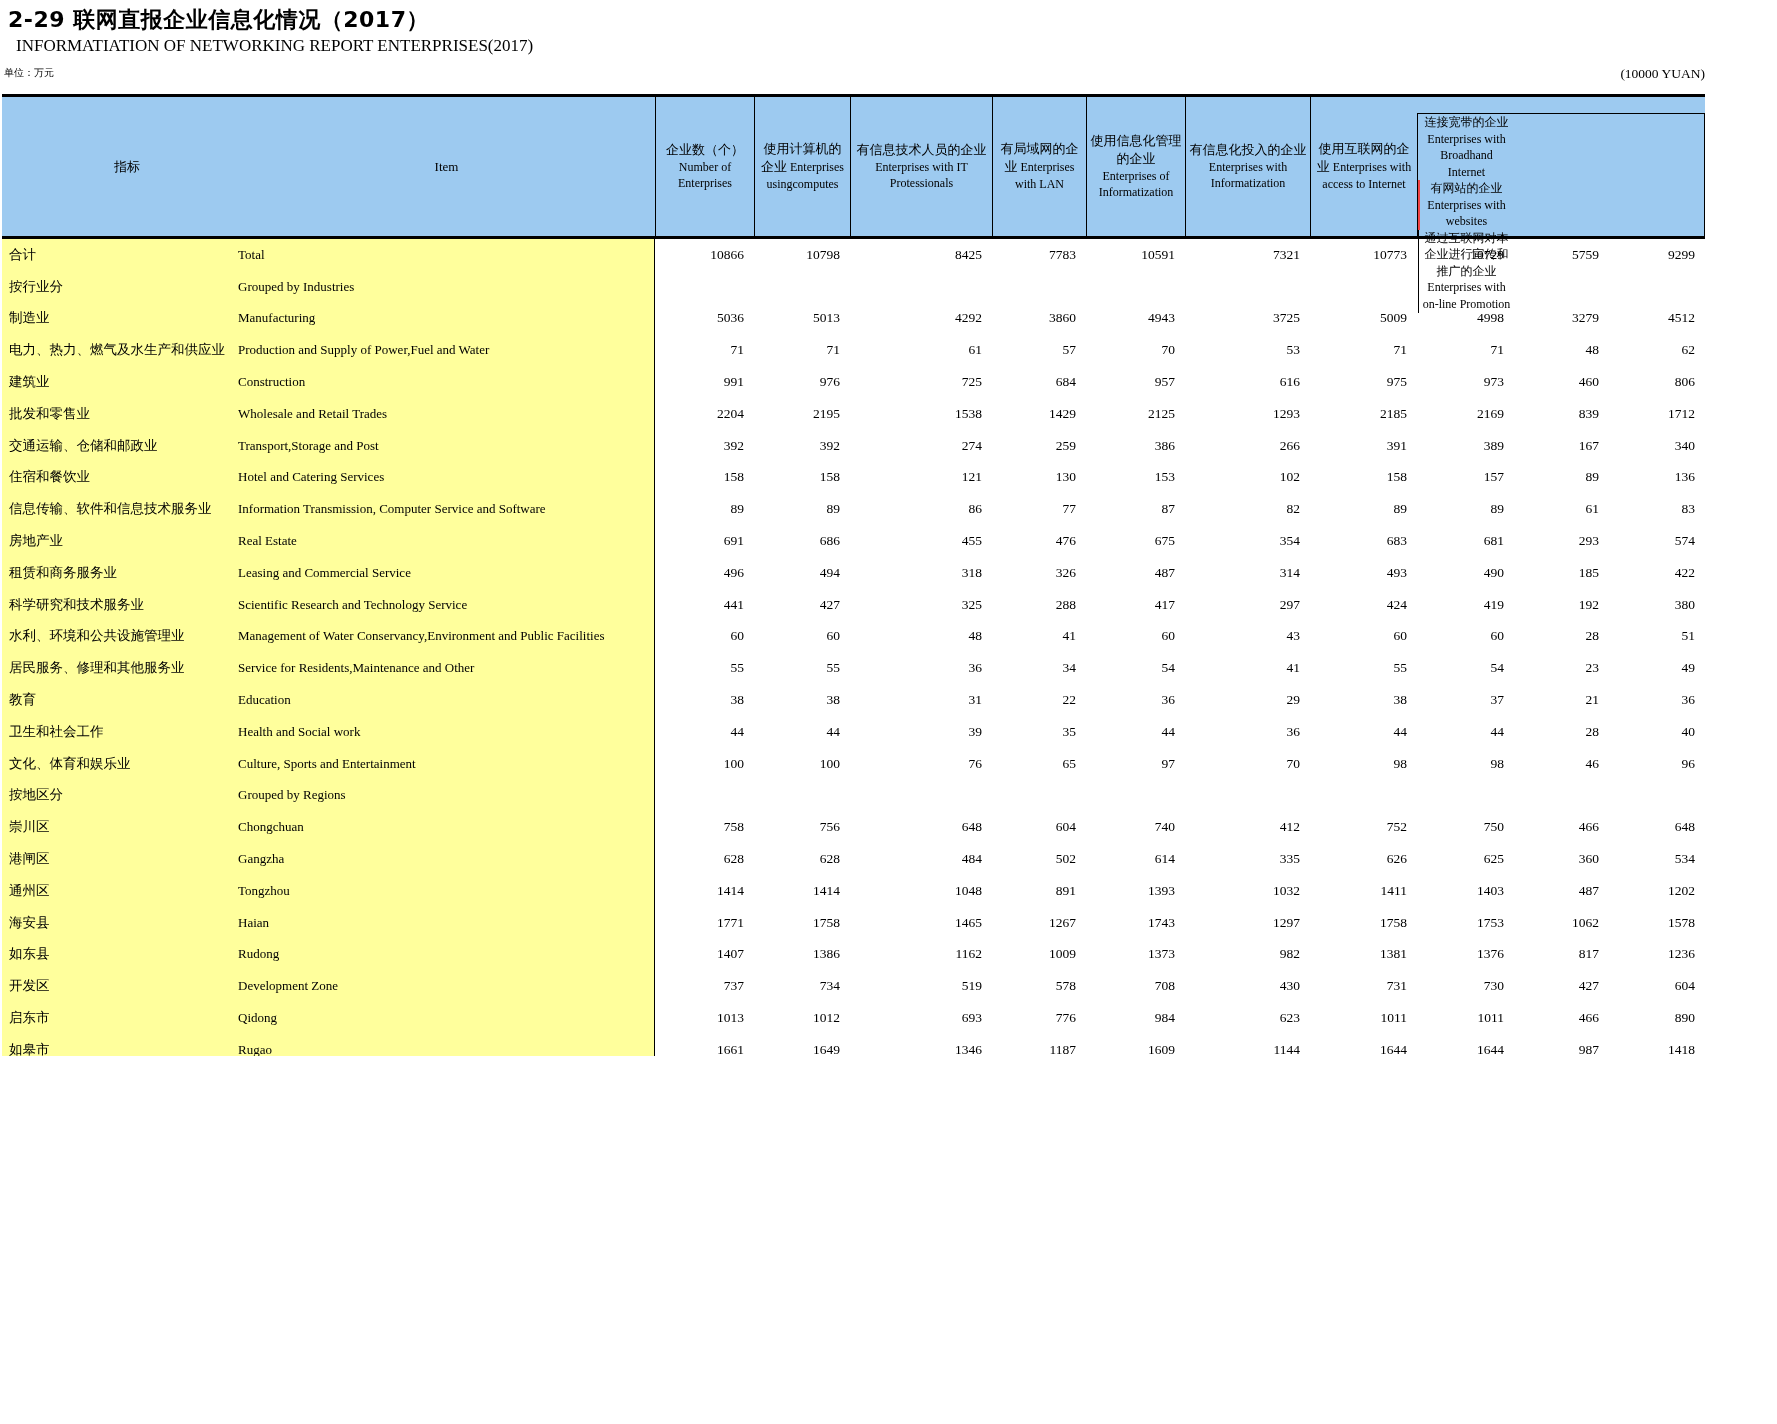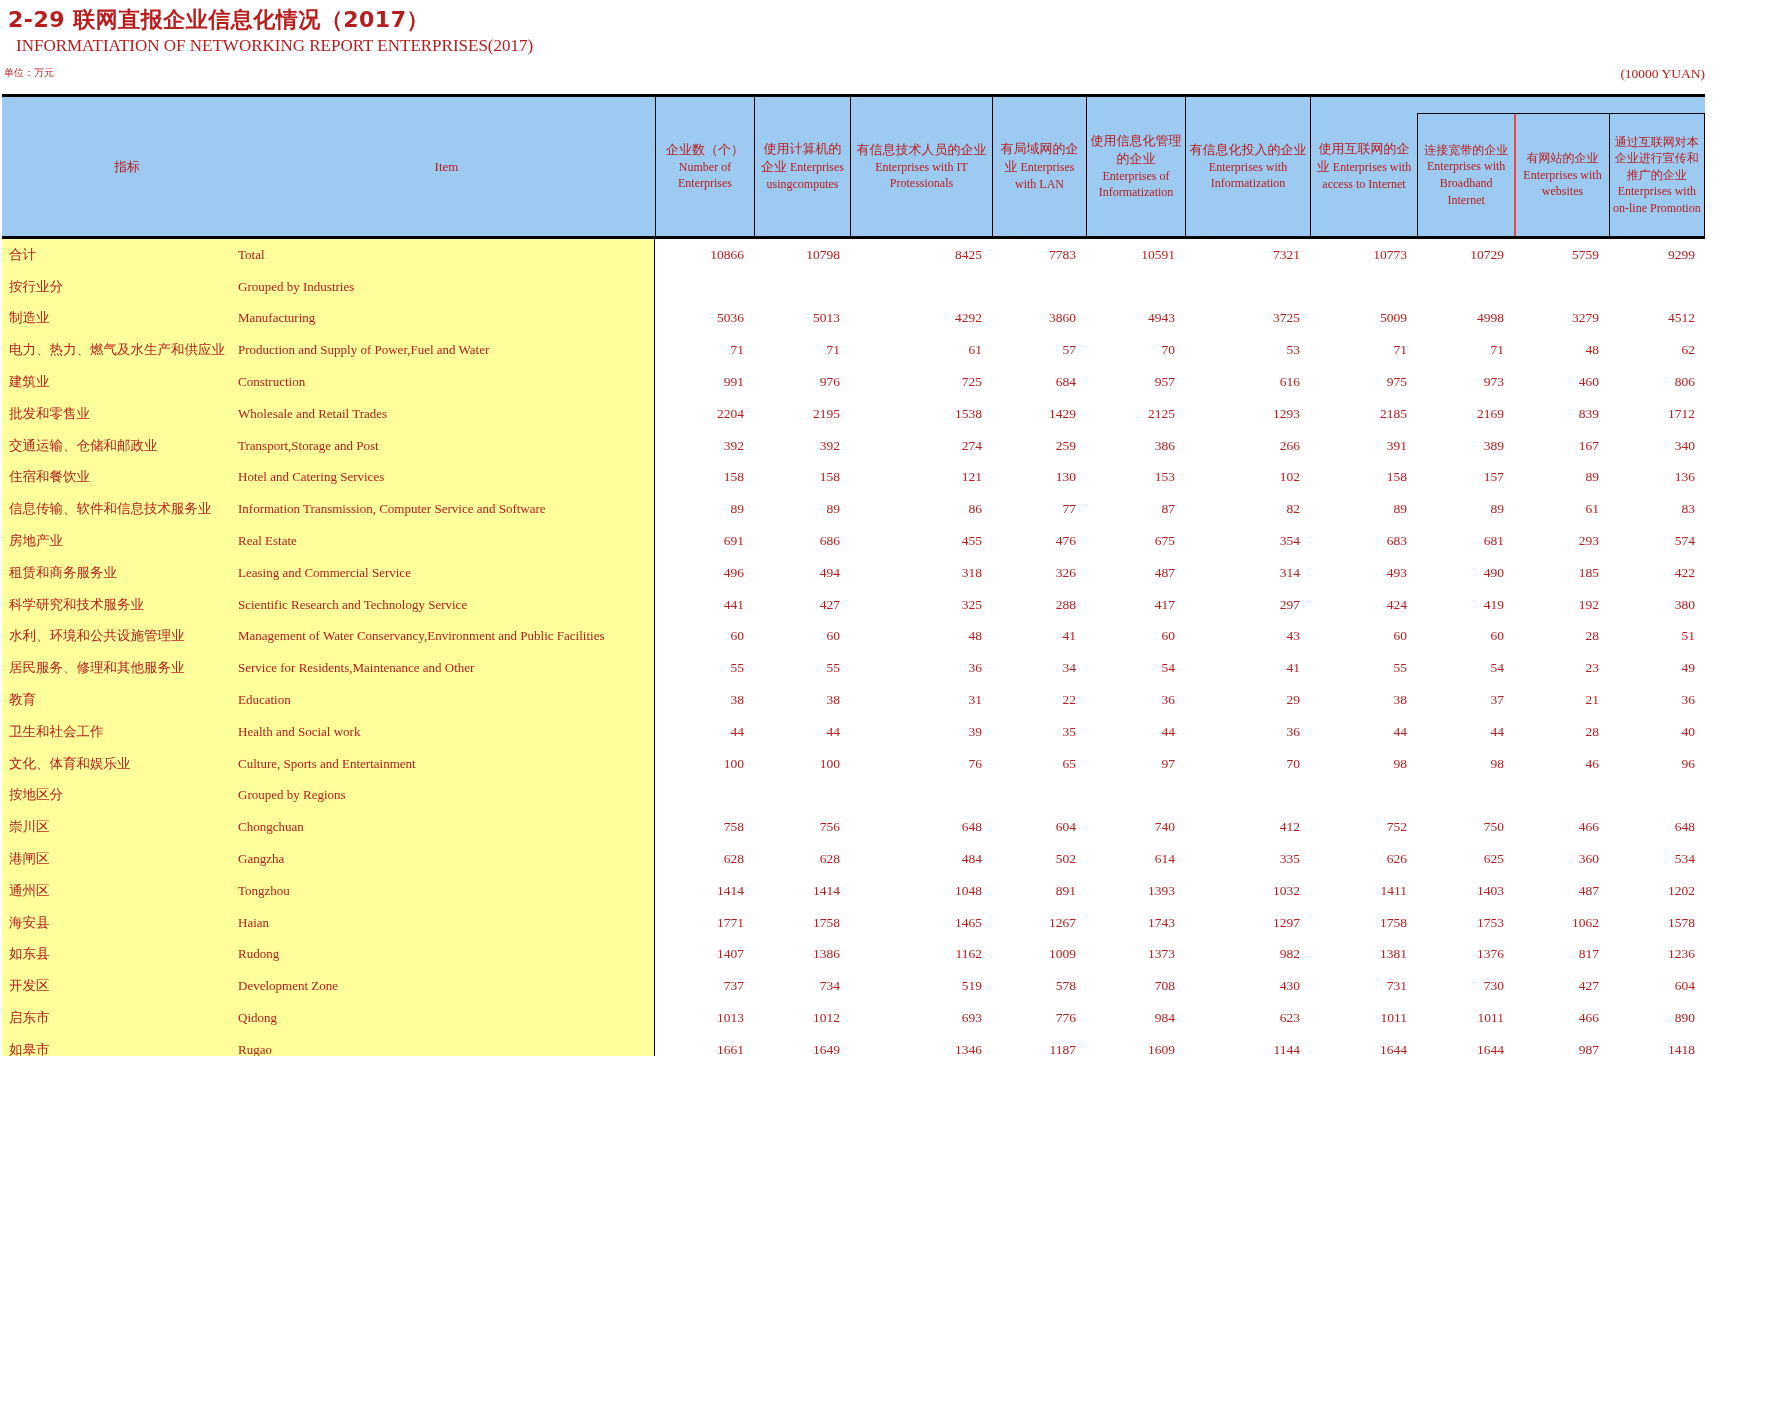--- a/index.html
+++ b/index.html
@@ -1,18 +1,18 @@
 <!DOCTYPE html>
 <html><head>
 <meta charset="utf-8">
 <style>
   html,body { margin:0; padding:0; background:#ffffff; }
   .page {
     position:relative; width:1777px; height:1056px; background:#ffffff;
-    font-family:"Liberation Serif","DejaVu Serif",serif; color:#b91c1c; overflow:hidden;
+    font-family:"Liberation Serif","DejaVu Serif",serif; color:#000000; overflow:hidden;
   }
   .title-zh {
     position:absolute; left:8px; top:5px; font-size:22px; font-weight:bold;
     font-family:"DejaVu Sans","Liberation Sans",sans-serif; letter-spacing:0.5px; white-space:nowrap;
   }
   .title-en {
     position:absolute; left:16px; top:36px; font-size:17px;
     font-family:"Liberation Serif","DejaVu Serif",serif; white-space:nowrap;
   }
   .unit-left {
@@ -45,21 +45,21 @@
   .h1 { left:653px;  width:99px;  }
   .h2 { left:752px;  width:96px;  }
   .h3 { left:848px;  width:142px; }
   .h4 { left:990px;  width:94px;  }
   .h5 { left:1084px; width:99px;justify-content:flex-end;  }
   .h6 { left:1183px; width:125px; }
   .h7 { left:1308px; width:107px; }
   
   .hsub {
     position:absolute; left:1415px; top:16px; width:288px; height:123px;
-    box-sizing:border-box; border:1px solid #000; border-bottom:none; display:flex;
+    box-sizing:border-box; border:1px solid #000; border-bottom:none; display:flex;flex-direction:column;
   }
   .hsub .sc {
     box-sizing:border-box; display:flex; align-items:center; justify-content:center;
     text-align:center; padding:0 3px; font-size:12px; line-height:1.38; height:100%;
   }
   .hsub .s1 { width:97px; }
   .hsub .s2 { width:95px; border-left:2px solid #ef4444; }
   .hsub .s3 { width:96px; border-left:1px solid #000000; }
 
   

